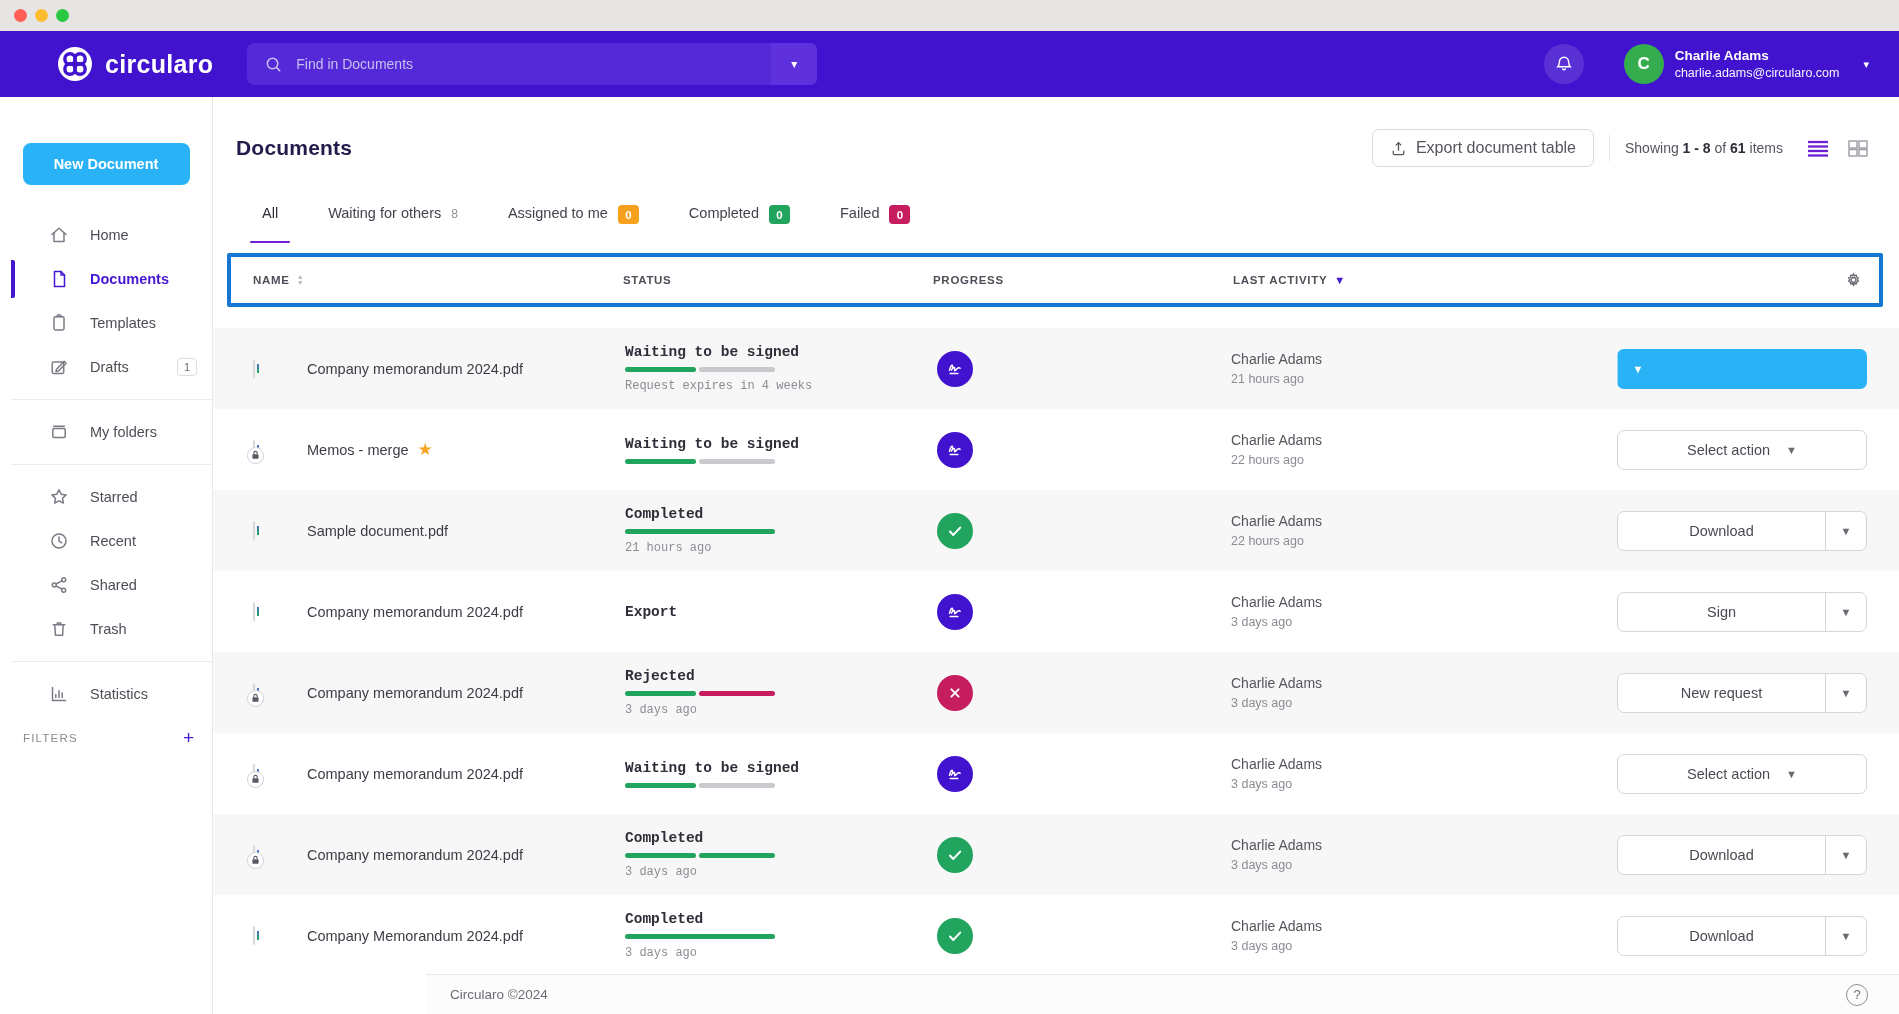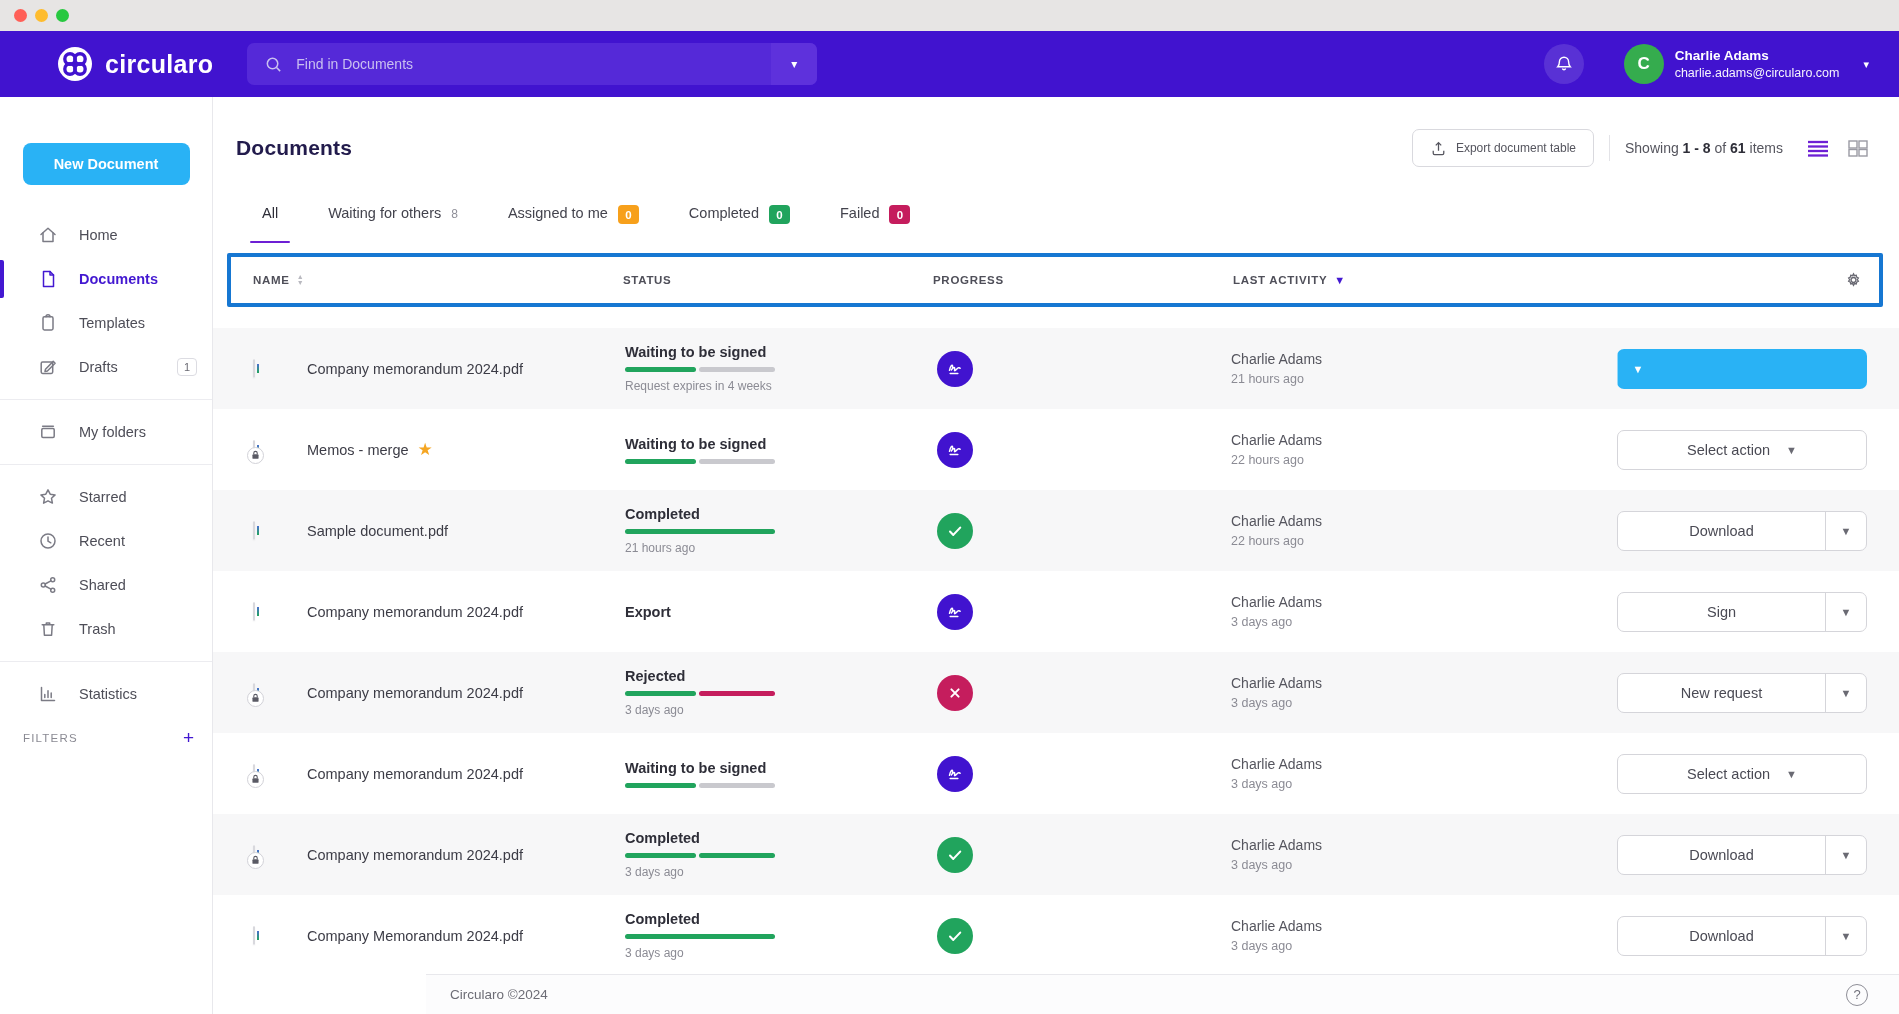--- a/index.html
+++ b/index.html
@@ -27,36 +27,36 @@
   .user-name { font-size:13.5px; font-weight:bold; }
   .user-email { font-size:12.5px; opacity:.95; }
   .user-caret { margin-left:24px; font-size:11px; }
 
   
   .shell { display:flex; height:917px; }
 
   
   .sidebar { width:213px; flex:0 0 213px; border-right:1px solid #e8e8ec; padding-top:46px; background:#fff; }
   .new-doc { display:block; margin:0 auto; width:167px; height:42px; background:#29b2f5; color:#fff; border:none; border-radius:8px; font-size:14.5px; font-weight:bold; font-family:inherit; cursor:pointer; }
-  .nav { margin-top:28px; }
+  .nav { margin-top:28px;padding-left:11px; }
   .nav-item { position:relative; height:44px; display:flex; align-items:center; padding-left:38px; gap:21px; color:#4d4d57; font-size:14.5px; cursor:pointer; }
   .nav-item .nicon { width:20px; height:20px; color:#7b7b85; display:flex; }
   .nav-item.active { color:#4318d1; font-weight:bold; }
   .nav-item.active .nicon { color:#4318d1; }
   .nav-item.active::before { content:""; position:absolute; left:0; top:3px; bottom:3px; width:4px; background:#4318d1; border-radius:0 2px 2px 0; }
   .nav-badge { margin-left:auto; margin-right:15px; min-width:20px; height:18px; border:1px solid #dcdce2; border-radius:4px; font-size:11px; color:#6a6a73; display:flex; align-items:center; justify-content:center; padding:0 5px; background:#fff; }
   .nav-divider { height:1px; background:#ececf0; margin:10px 0; }
   .filters-row { display:flex; align-items:center; padding:0 18px 0 23px; margin-top:12px; color:#8a8a93; font-size:11.5px; letter-spacing:1.2px; }
   .filters-add { margin-left:auto; color:#4318d1; font-size:19px; background:none; border:none; cursor:pointer; line-height:1; }
 
   
   .main { flex:1; position:relative; padding-top:28px; background:#fff; }
   .content-head { display:flex; align-items:center; height:46px; padding:0 31px 0 23px; }
   .page-title { font-size:21px; font-weight:bold; color:#221b4c; letter-spacing:.2px; }
-  .export-btn { margin-left:auto; height:38px; border:1px solid #d9d9de; background:#fff; border-radius:7px; display:flex; align-items:center; gap:9px; padding:0 17px; color:#55555e; font-size:12px; font-family:inherit; cursor:pointer; }
+  .export-btn { margin-left:auto; height:38px; border:1px solid #d9d9de; background:#fff; border-radius:7px; display:flex; align-items:center; gap:9px; padding:0 17px; color:#55555e; font-size:16px; font-family:inherit; cursor:pointer; }
   .head-divider { width:1px; height:26px; background:#e3e3e7; margin:0 15px; }
   .showing { font-size:14px; color:#55555e; white-space:nowrap; }
   .showing b { color:#2e2e38; }
   .view-toggles { display:flex; align-items:center; gap:19px; margin-left:24px; }
   .vt-btn { background:none; border:none; display:flex; cursor:pointer; }
 
   
   .tabs { display:flex; gap:50px; padding-left:49px; margin-top:32px; height:40px; }
   .tab { position:relative; display:flex; align-items:flex-start; gap:10px; font-size:14.5px; color:#43434d; cursor:pointer; padding-top:2px; }
   .tab.active { color:#2e2e38;text-align:right; }
@@ -76,21 +76,21 @@
   .rows { margin-top:21px; }
   .row { height:81px; display:flex; align-items:center; background:#fff; }
   .row:nth-child(odd) { background:#f7f7f8; }
   .cell-icon { margin-left:40px; flex:0 0 54px; }
   .docthumb { position:relative; width:31px; height:41px; background:#fff; border:1px solid #d8d8dd; border-radius:2px; box-shadow:0 1px 2px rgba(0,0,0,.05); }
   .docthumb::before { content:""; position:absolute; left:3px; top:4px; bottom:4px; width:2px; background:linear-gradient(#4a6fd0,#21a45d); }
   .docthumb::after { content:""; position:absolute; left:8px; right:4px; top:7px; height:26px; background:repeating-linear-gradient(to bottom,#dfdfe5 0 2px,transparent 2px 6px); }
   .lockb { position:absolute; left:-7px; bottom:-6px; width:17px; height:17px; border-radius:50%; background:#fff; border:1px solid #d2d2d8; display:flex; align-items:center; justify-content:center; }
   .cell-name { flex:0 0 318px; display:flex; align-items:center; gap:9px; font-size:14.5px; color:#3c3c46; padding-right:12px; }
   .star { color:#f5a623; font-size:17px; line-height:1; }
-  .cell-status { flex:0 0 300px; display:flex; flex-direction:column; gap:7px; }
+  .cell-status { flex:0 0 300px; display:flex; flex-direction:column; gap:7px;font-family:Liberation Mono, monospace; }
   .status-label { font-size:14.5px; font-weight:bold; color:#2e2e38; }
   .pbar { display:flex; gap:3px; width:150px; }
   .pseg { height:5px; border-radius:3px; }
   .status-sub { font-size:12px; color:#8b8b94; }
   .cell-badge { flex:0 0 72px; display:flex; padding-left:12px; }
   .pbadge { width:36px; height:36px; border-radius:50%; display:flex; align-items:center; justify-content:center; }
   .cell-activity { margin-left:234px; flex:0 0 210px; display:flex; flex-direction:column; gap:5px; }
   .act-user { font-size:14px; color:#55555e; }
   .act-time { font-size:12.5px; color:#8b8b94; }
   .cell-action { margin-left:auto; margin-right:32px; width:250px; height:40px; display:flex; border-radius:7px; overflow:hidden; }

